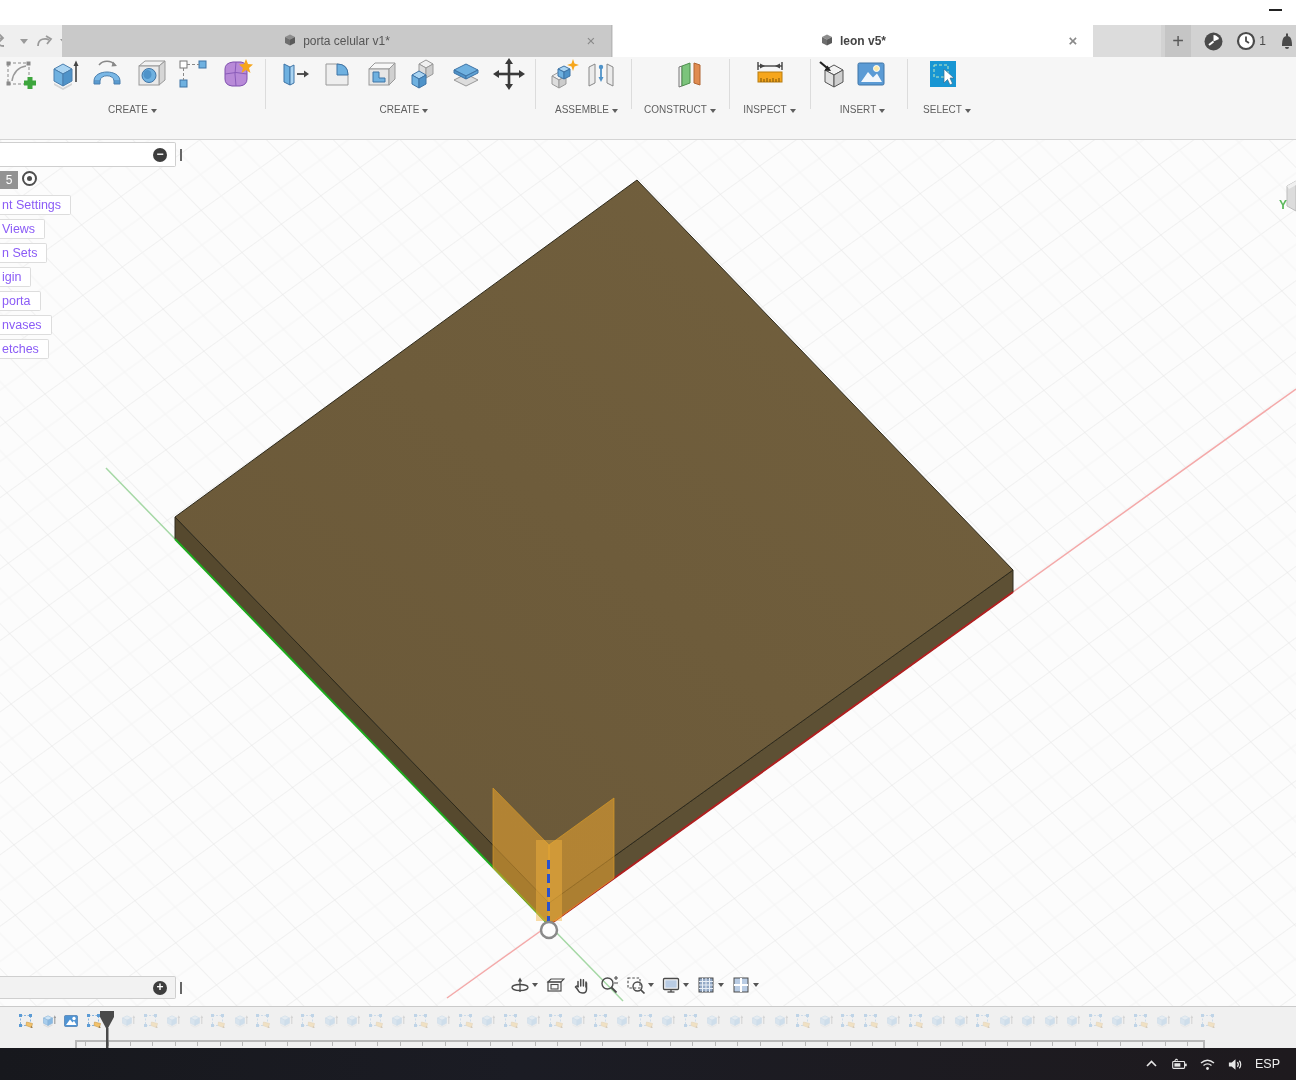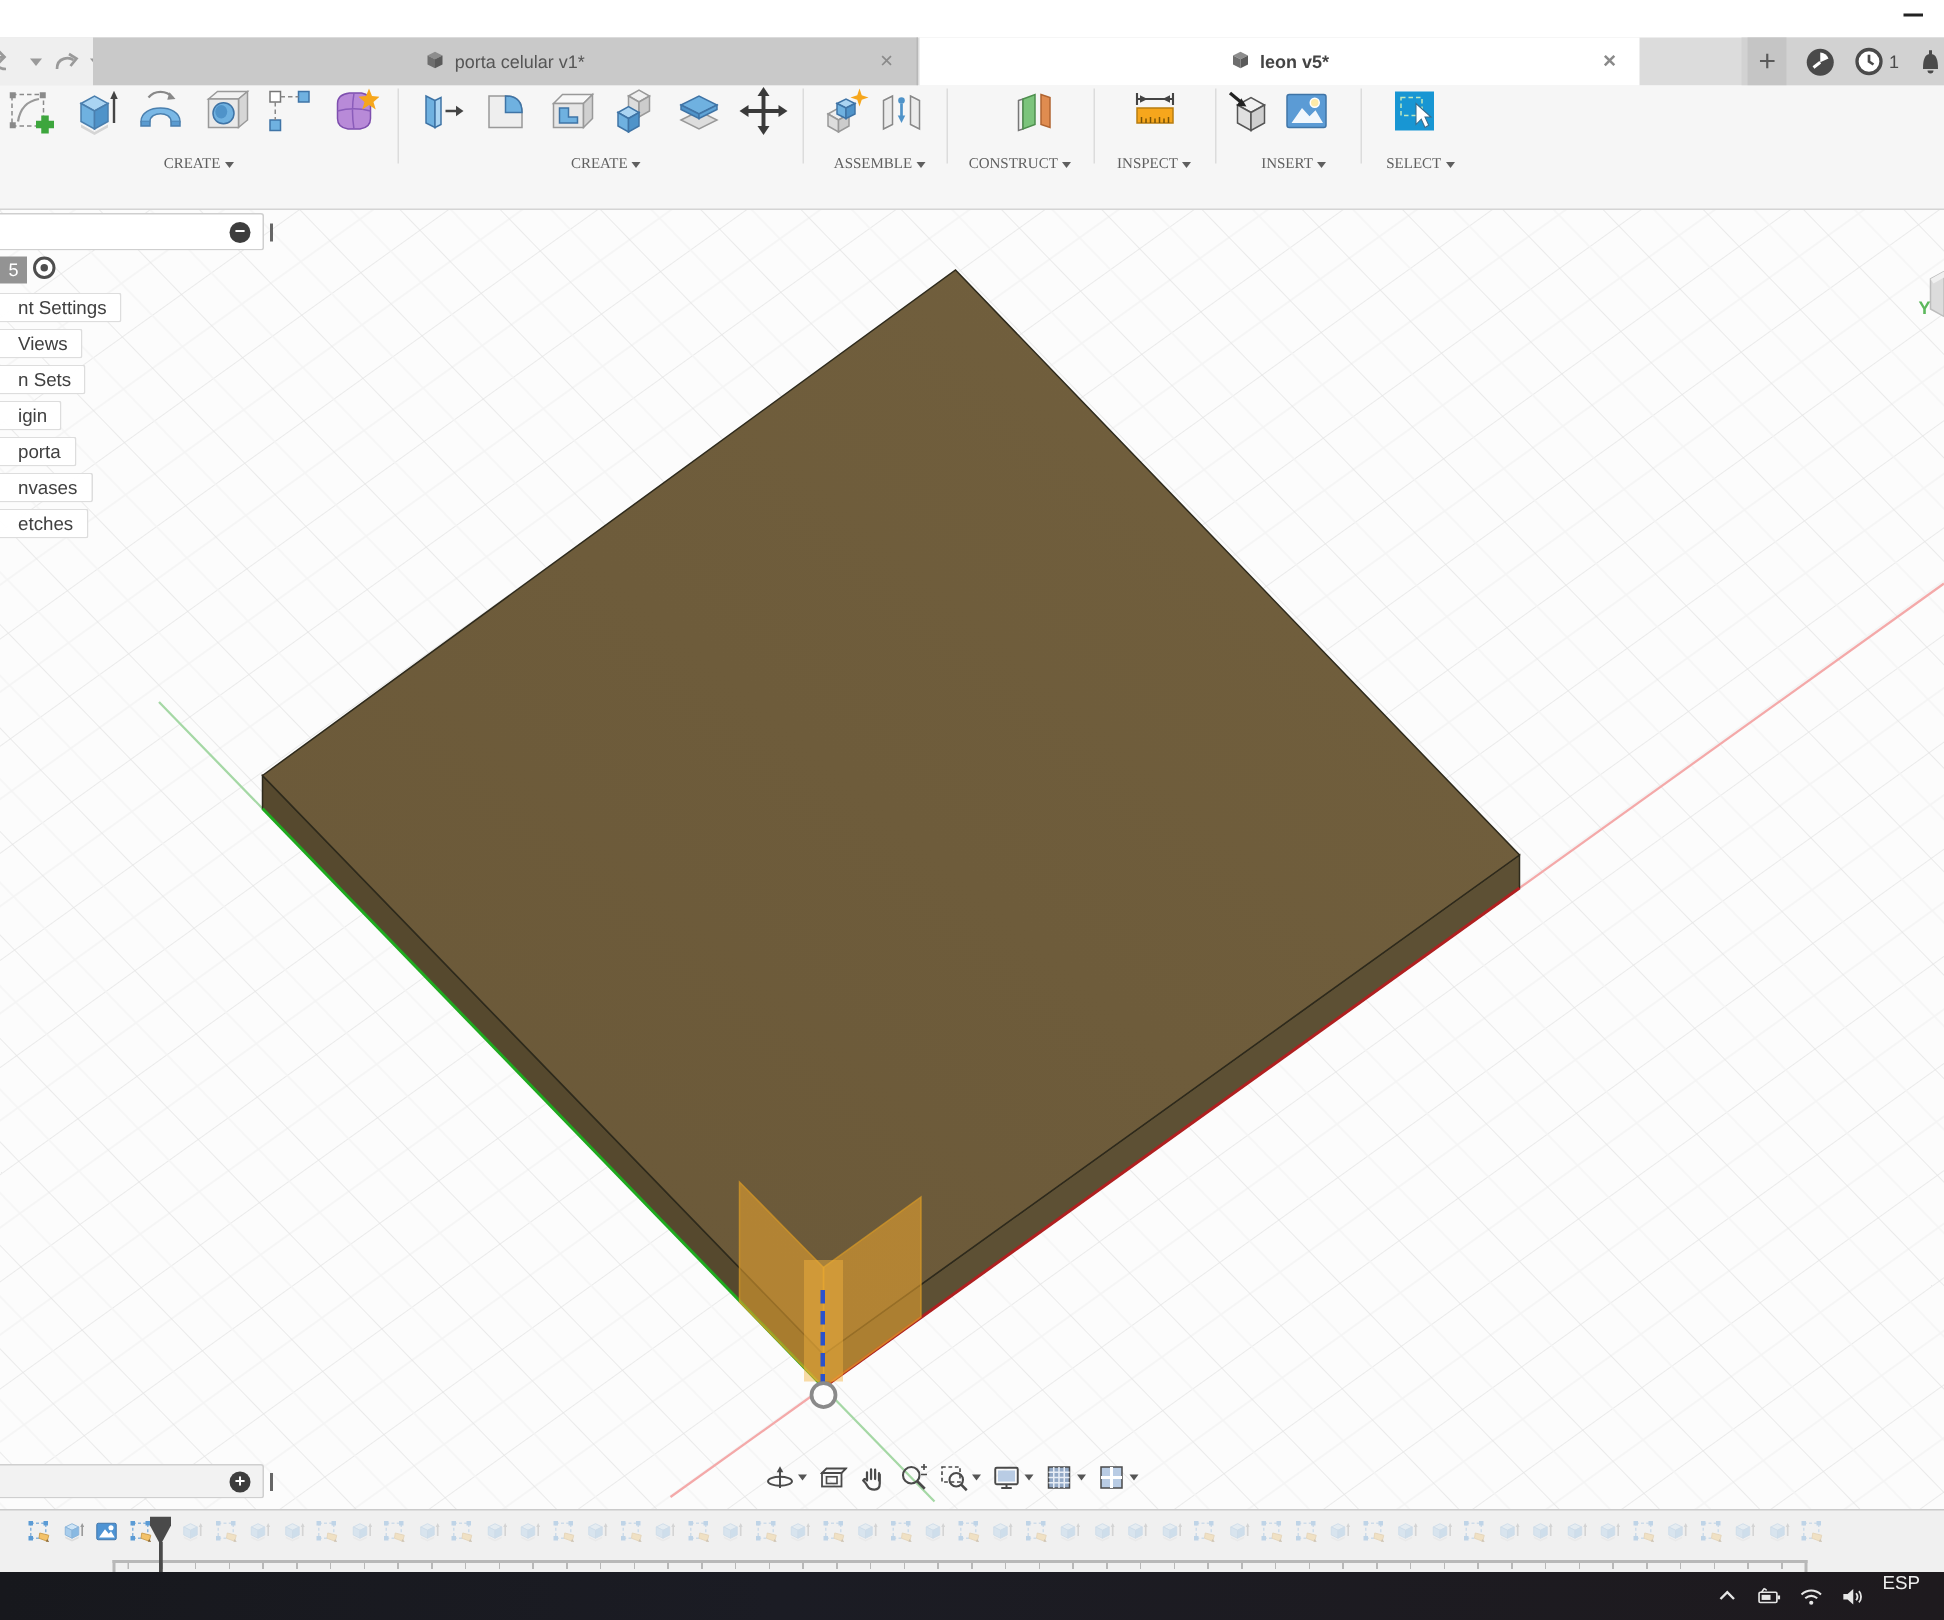--- a/index.html
+++ b/index.html
@@ -34,21 +34,21 @@
   .job-count { font-size:12px; color:#4a4a4a; margin-left:3px; }
 
   
   .ribbon { position:absolute; left:0; top:57px; width:1296px; height:83px; background:#f6f6f6;
     border-bottom:1px solid #d4d4d4; }
   .ribbon-tabs { position:relative; height:21px; display:flex; align-items:center; }
   .rtab { font-size:11px; letter-spacing:.3px; color:#4c4c4c; padding:0 12px; margin-left:15px; }
   .rtab.active { color:#0a96d8; }
   .rtab-underline { position:absolute; left:10px; bottom:-2px; width:53px; height:3px; background:#0a96d8; }
   .ribbon-body { position:relative; height:60px; }
-  .rgroup { position:absolute; top:0; height:58px;font-family:Liberation Serif, serif; }
+  .rgroup { position:absolute; top:0; height:58px; }
   .rgroup .icons { display:flex; gap:9px; align-items:flex-start; }
   .rib-icon { width:34px; height:34px; }
   .rib-icon svg { width:34px; height:34px; display:block; }
   .rgroup .glabel { position:absolute; left:0; right:0; bottom:0; text-align:center; font-size:10px;
     color:#5f5f5f; white-space:nowrap; }
   .glabel .dcaret { display:inline-block; width:0; height:0; border-left:3.5px solid transparent;
     border-right:3.5px solid transparent; border-top:4px solid #5f5f5f; margin-left:3px; }
   .sep { position:absolute; top:25px; width:1px; height:50px; background:#dcdcdc; top:2px; }
 
   
@@ -62,22 +62,22 @@
     background:#3d3d3d; color:#fff; font-size:12px; line-height:13px; text-align:center; font-weight:bold; }
   .pb-handle { position:absolute; right:-7px; top:6px; width:2px; height:12px; background:#666; }
   .browser-root { position:absolute; left:0; top:31px; height:18px; }
   .root-chip { position:absolute; left:0; top:0; width:18px; height:18px; background:#939393; color:#fff;
     font-size:12px; line-height:18px; text-align:center; }
   .radio { position:absolute; left:22px; top:0; width:15px; height:15px; border-radius:50%;
     border:2px solid #4e4e4e; background:#fff; }
   .radio::after { content:""; position:absolute; left:3px; top:3px; width:5px; height:5px; border-radius:50%;
     background:#4e4e4e; }
   .browser-item { position:absolute; left:0; height:20px; background:rgba(255,255,255,.95);
-    border:1px solid #ddd; border-left:none; border-radius:0 2px 2px 0; font-size:12.5px; color:#404040;
-    line-height:18px; padding:0 9px 0 12px; white-space:nowrap; }
+    border:1px solid #ddd; border-left:none; border-radius:0 2px 2px 0; font-size:12.5px; color:#8b5cf6;
+    line-height:18px; padding:0 9px 0 2px; white-space:nowrap; }
 
   
   .viewcube { position:absolute; right:0; top:40px; width:40px; height:80px; }
 
   
   .navbar { position:absolute; left:510px; top:833px; height:24px; display:flex; align-items:center; gap:7px; }
   .nav-btn { display:flex; align-items:center; gap:2px; }
   .nav-btn svg { width:20px; height:20px; display:block; }
   .ncaret { width:0; height:0; border-left:3.5px solid transparent; border-right:3.5px solid transparent;
     border-top:4px solid #555; }
@@ -90,21 +90,21 @@
   .tl-item.pending { opacity:.32; }
   .tl-track { position:absolute; left:75px; top:33px; width:1130px; height:2px; background:#b8b8b8; }
   .tl-track::before, .tl-track::after { content:""; position:absolute; top:0; width:2px; height:8px; background:#b8b8b8; }
   .tl-track::before { left:0; } .tl-track::after { right:0; }
   .tl-ticks { position:absolute; left:85px; top:33px; width:1118px; height:6px;
     background:repeating-linear-gradient(90deg,#b8b8b8 0 1px,transparent 1px 22.5px); }
   .playhead { position:absolute; left:99px; top:4px; width:17px; height:38px; }
 
   
   .taskbar { position:absolute; left:0; top:1048px; width:1296px; height:32px;
-    background:linear-gradient(90deg,#17181d,#1b1c24 40%,#1e1a1e); display:flex; 
+    background:linear-gradient(90deg,#17181d,#1b1c24 40%,#1e1a1e); display:flex; align-items:center;
     justify-content:flex-end;padding-left:48px; }
   .tb-ic { margin-right:11px; display:flex; align-items:center; }
   .tb-ic svg { width:17px; height:17px; display:block; }
   .tb-lang { color:#eee; font-size:12.5px; margin-right:16px; }
 </style>
 </head>
 <body>
 
 <div id="app">
 

